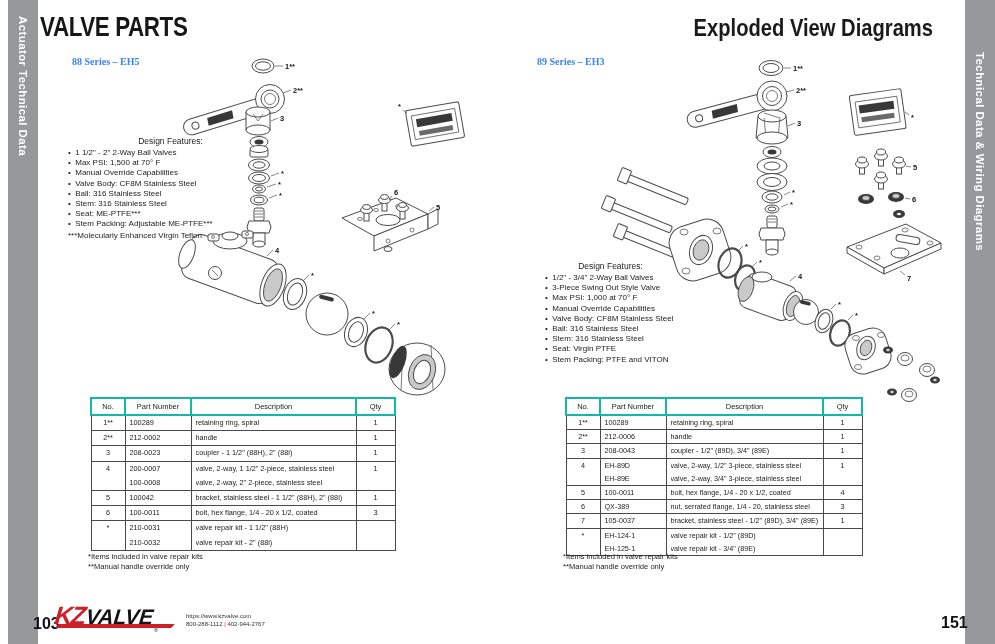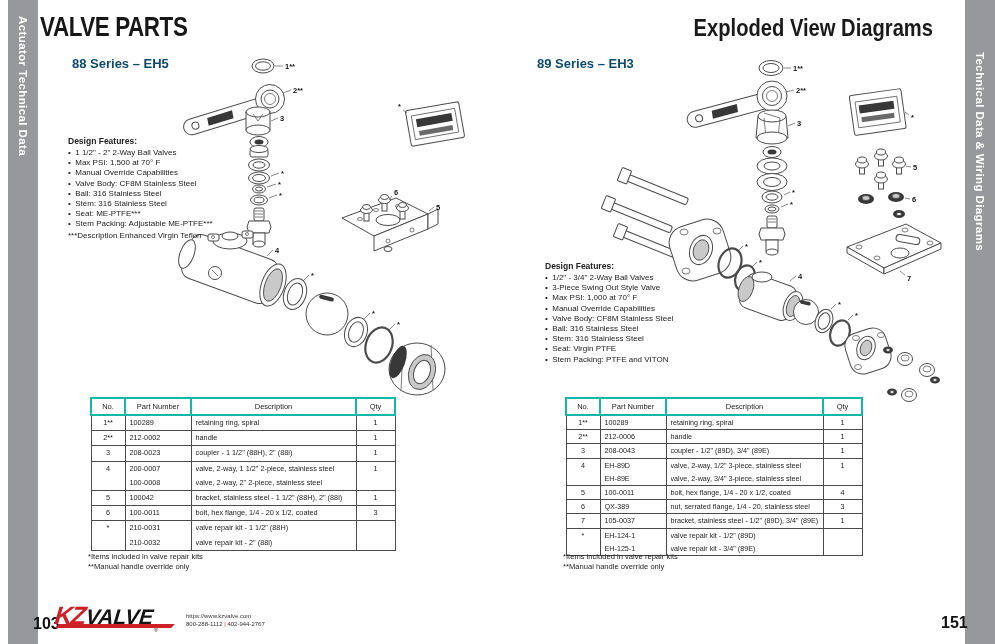--- a/index.html
+++ b/index.html
@@ -13,29 +13,29 @@
   .vtext { writing-mode:vertical-rl; color:#fff; font-weight:bold; font-size:11.5px; letter-spacing:.4px; }
   .edgebar.left  .vtext { margin-top:16px; }
   .edgebar.right .vtext { margin-top:52px; }
 
   
   .title-left  { position:absolute; left:40px; top:11px; font-size:28px; font-weight:900; letter-spacing:-.5px;
                  color:#161616; transform:scaleX(.8); transform-origin:0 0; white-space:nowrap; }
   .title-right { position:absolute; right:62px; top:14px; font-size:24px; font-weight:700; color:#1a1a1a;
                  transform:scaleX(.84); transform-origin:100% 0; white-space:nowrap; }
 
-  .series-title { position:absolute; font-size:13px; font-weight:bold; color:#0c4a6e; white-space:nowrap; }
+  .series-title { position:absolute; font-size:10px; font-weight:bold; color:#3b82f6; white-space:nowrap;font-family:Liberation Serif, serif; }
   #title88 { left:72px;  top:56px; }
   #title89 { left:537px; top:56px;text-align:center; }
 
   
   .features { position:absolute; font-size:8px; color:#222; }
   #feat88 { left:68px;  top:136px; width:205px; }
   #feat89 { left:545px; top:261px; width:131px; }
-  .features .fhead { font-size:8.5px; font-weight:bold; margin-bottom:2px; }
+  .features .fhead { font-size:8.5px; font-weight:normal; margin-bottom:2px;text-align:center; }
   .feat-item { padding-left:11px; text-indent:-11px; line-height:10.2px; }
   .feat-note { line-height:10.2px; margin-top:1px; }
 
   
   .ptable { position:absolute; border-collapse:collapse; color:#1c1c1c; table-layout:fixed; }
   #table88 { left:90px;  top:397px; width:306px; font-size:7.3px; }
   #table89 { left:565px; top:397px; width:298px; font-size:7.2px; }
   .ptable th { border:2px solid #14b8a6; font-weight:normal; text-align:center; height:15px; padding:0 2px; font-size:7.5px; }
   .ptable td { border:1px solid #4a4a4a; vertical-align:top; padding:0 4px; }
   #table88 td, #table88 .tline { line-height:14.2px; }
@@ -409,21 +409,21 @@
     <div>
         <div class="feat-item">•&nbsp; 1 1/2" - 2" 2-Way Ball Valves</div>
         <div class="feat-item">•&nbsp; Max PSI: 1,500 at 70° F</div>
         <div class="feat-item">•&nbsp; Manual Override Capabilities</div>
         <div class="feat-item">•&nbsp; Valve Body: CF8M Stainless Steel</div>
         <div class="feat-item">•&nbsp; Ball: 316 Stainless Steel</div>
         <div class="feat-item">•&nbsp; Stem: 316 Stainless Steel</div>
         <div class="feat-item">•&nbsp; Seat: ME-PTFE***</div>
         <div class="feat-item">•&nbsp; Stem Packing: Adjustable ME-PTFE***</div>
       </div>
-    <div class="feat-note">***Description Enhanced Virgin Teflon</div>
+    <div class="feat-note">***Molecularly Enhanced Virgin Teflon</div>
   </div>
   <div class="features" id="feat89">
     <div class="fhead">Design Features:</div>
     <div>
         <div class="feat-item">•&nbsp; 1/2" - 3/4" 2-Way Ball Valves</div>
         <div class="feat-item">•&nbsp; 3-Piece Swing Out Style Valve</div>
         <div class="feat-item">•&nbsp; Max PSI: 1,000 at 70° F</div>
         <div class="feat-item">•&nbsp; Manual Override Capabilities</div>
         <div class="feat-item">•&nbsp; Valve Body: CF8M Stainless Steel</div>
         <div class="feat-item">•&nbsp; Ball: 316 Stainless Steel</div>

